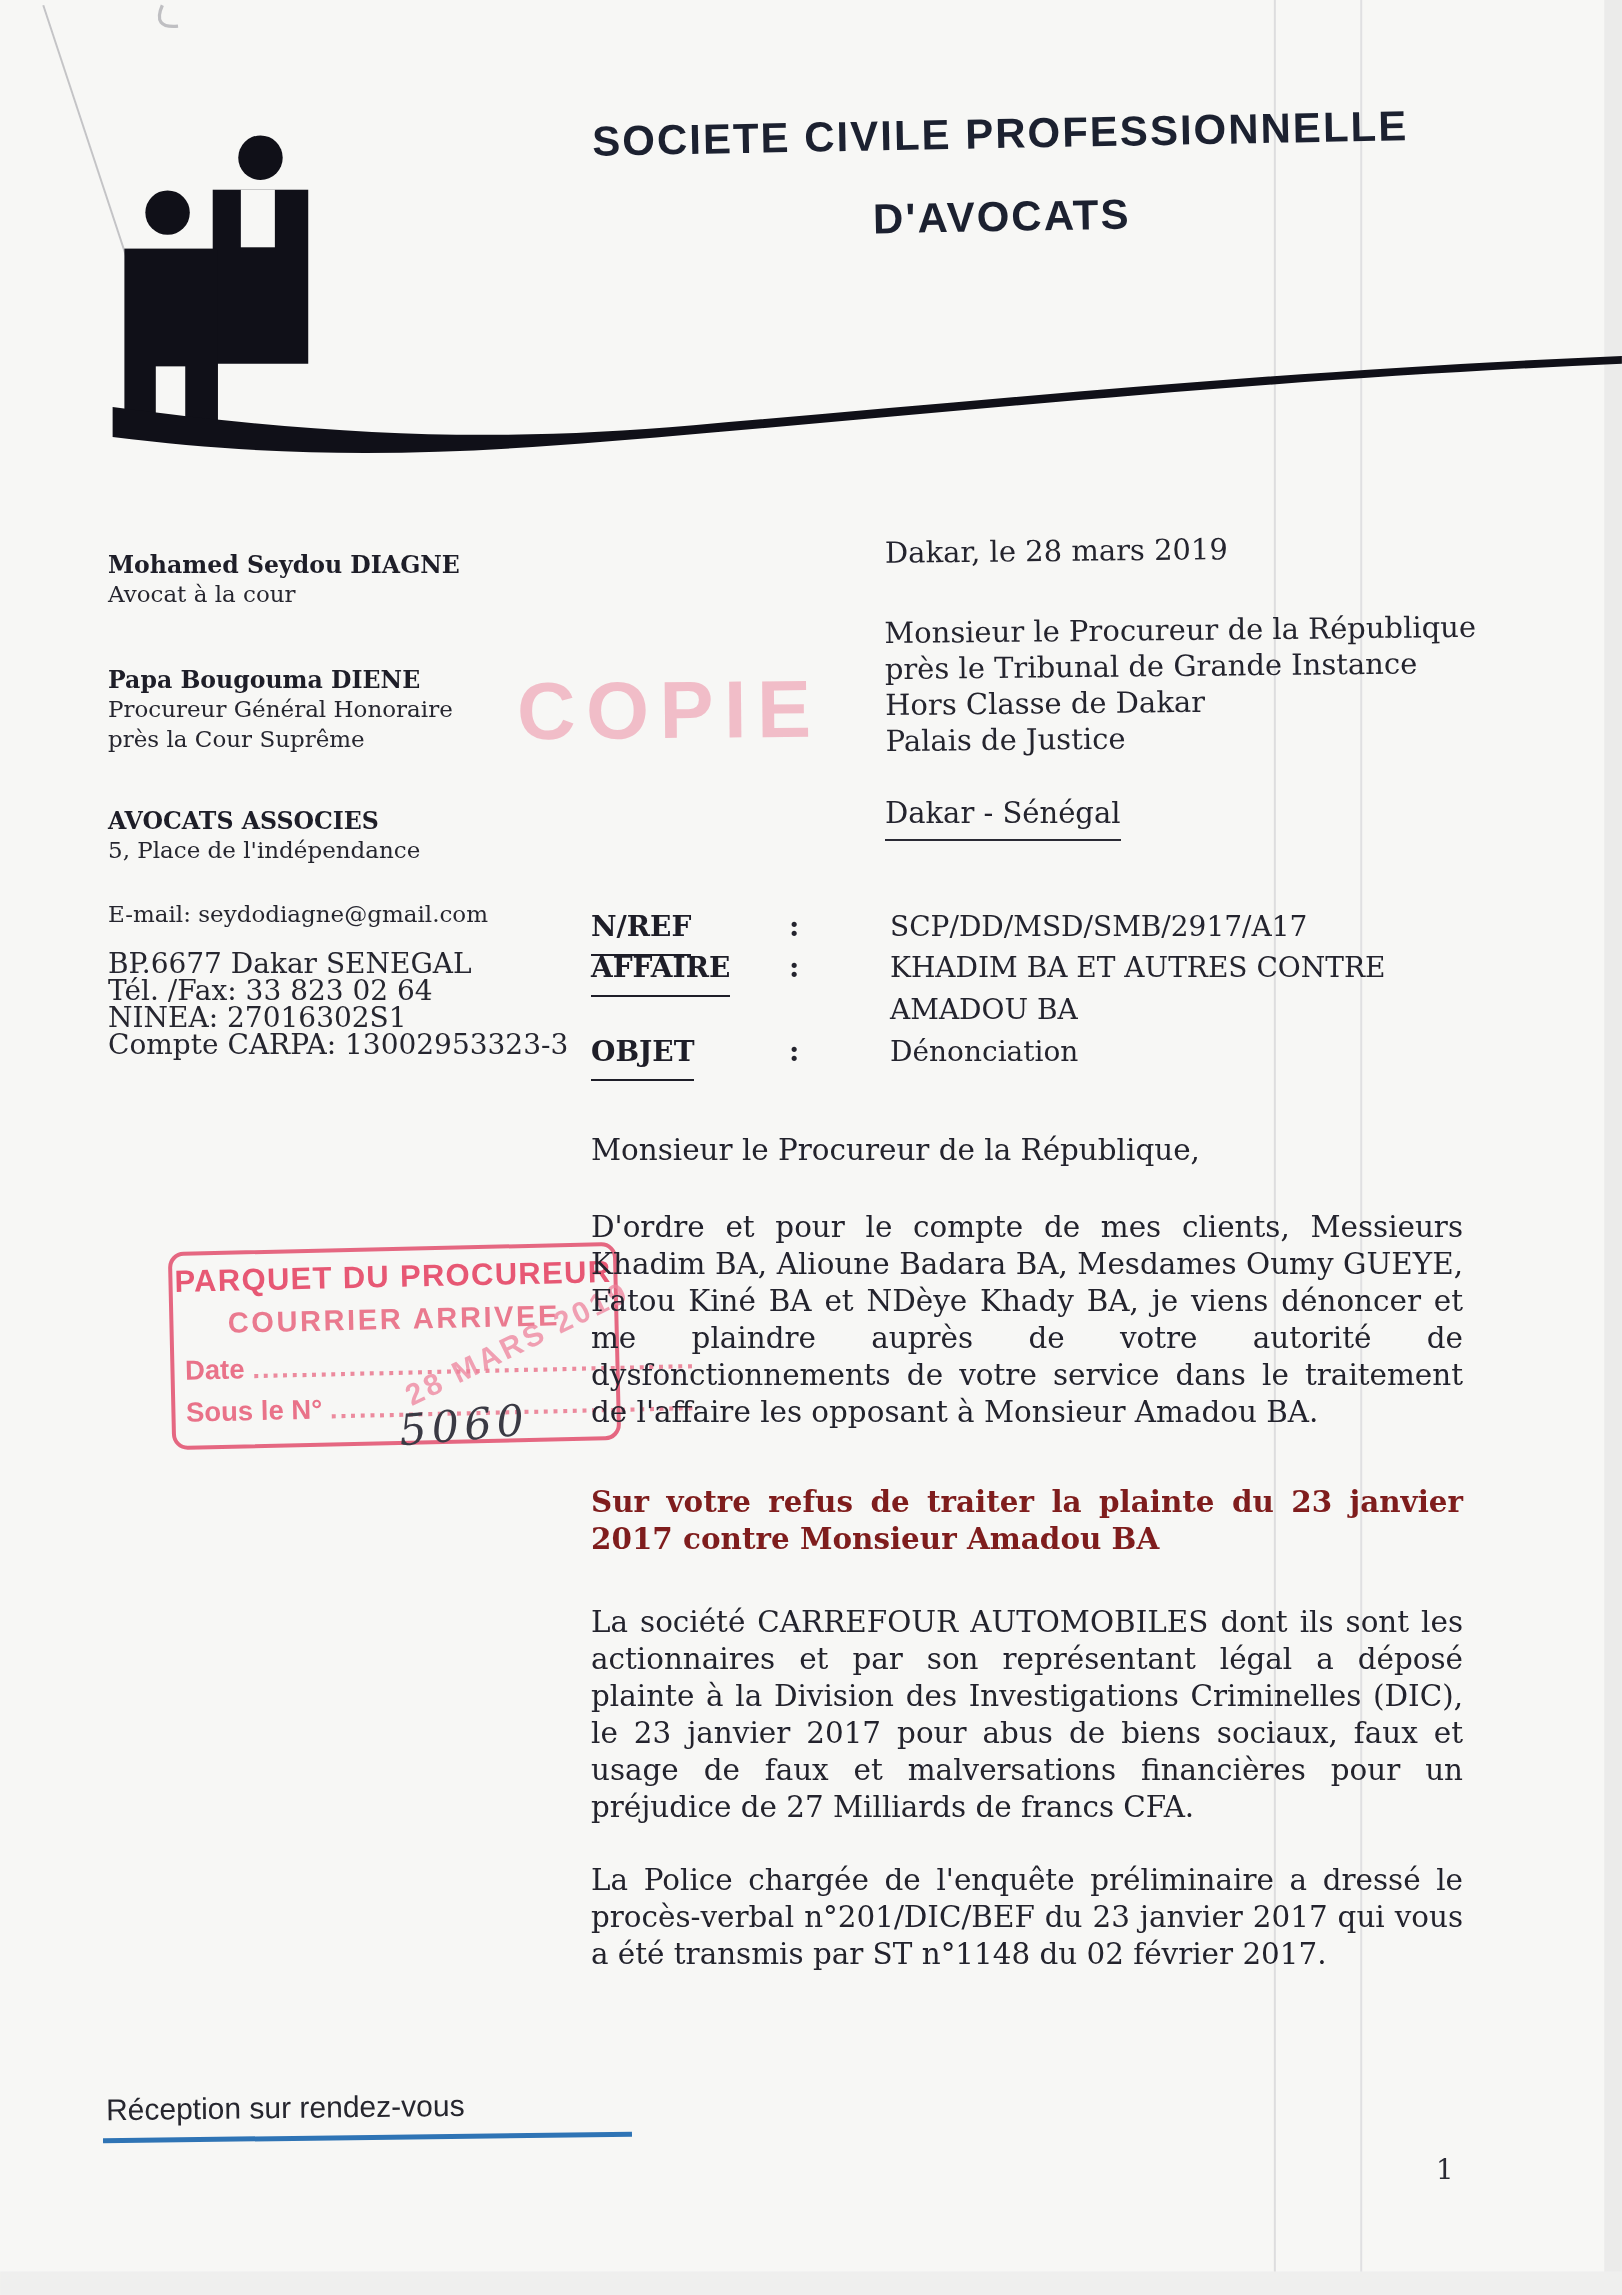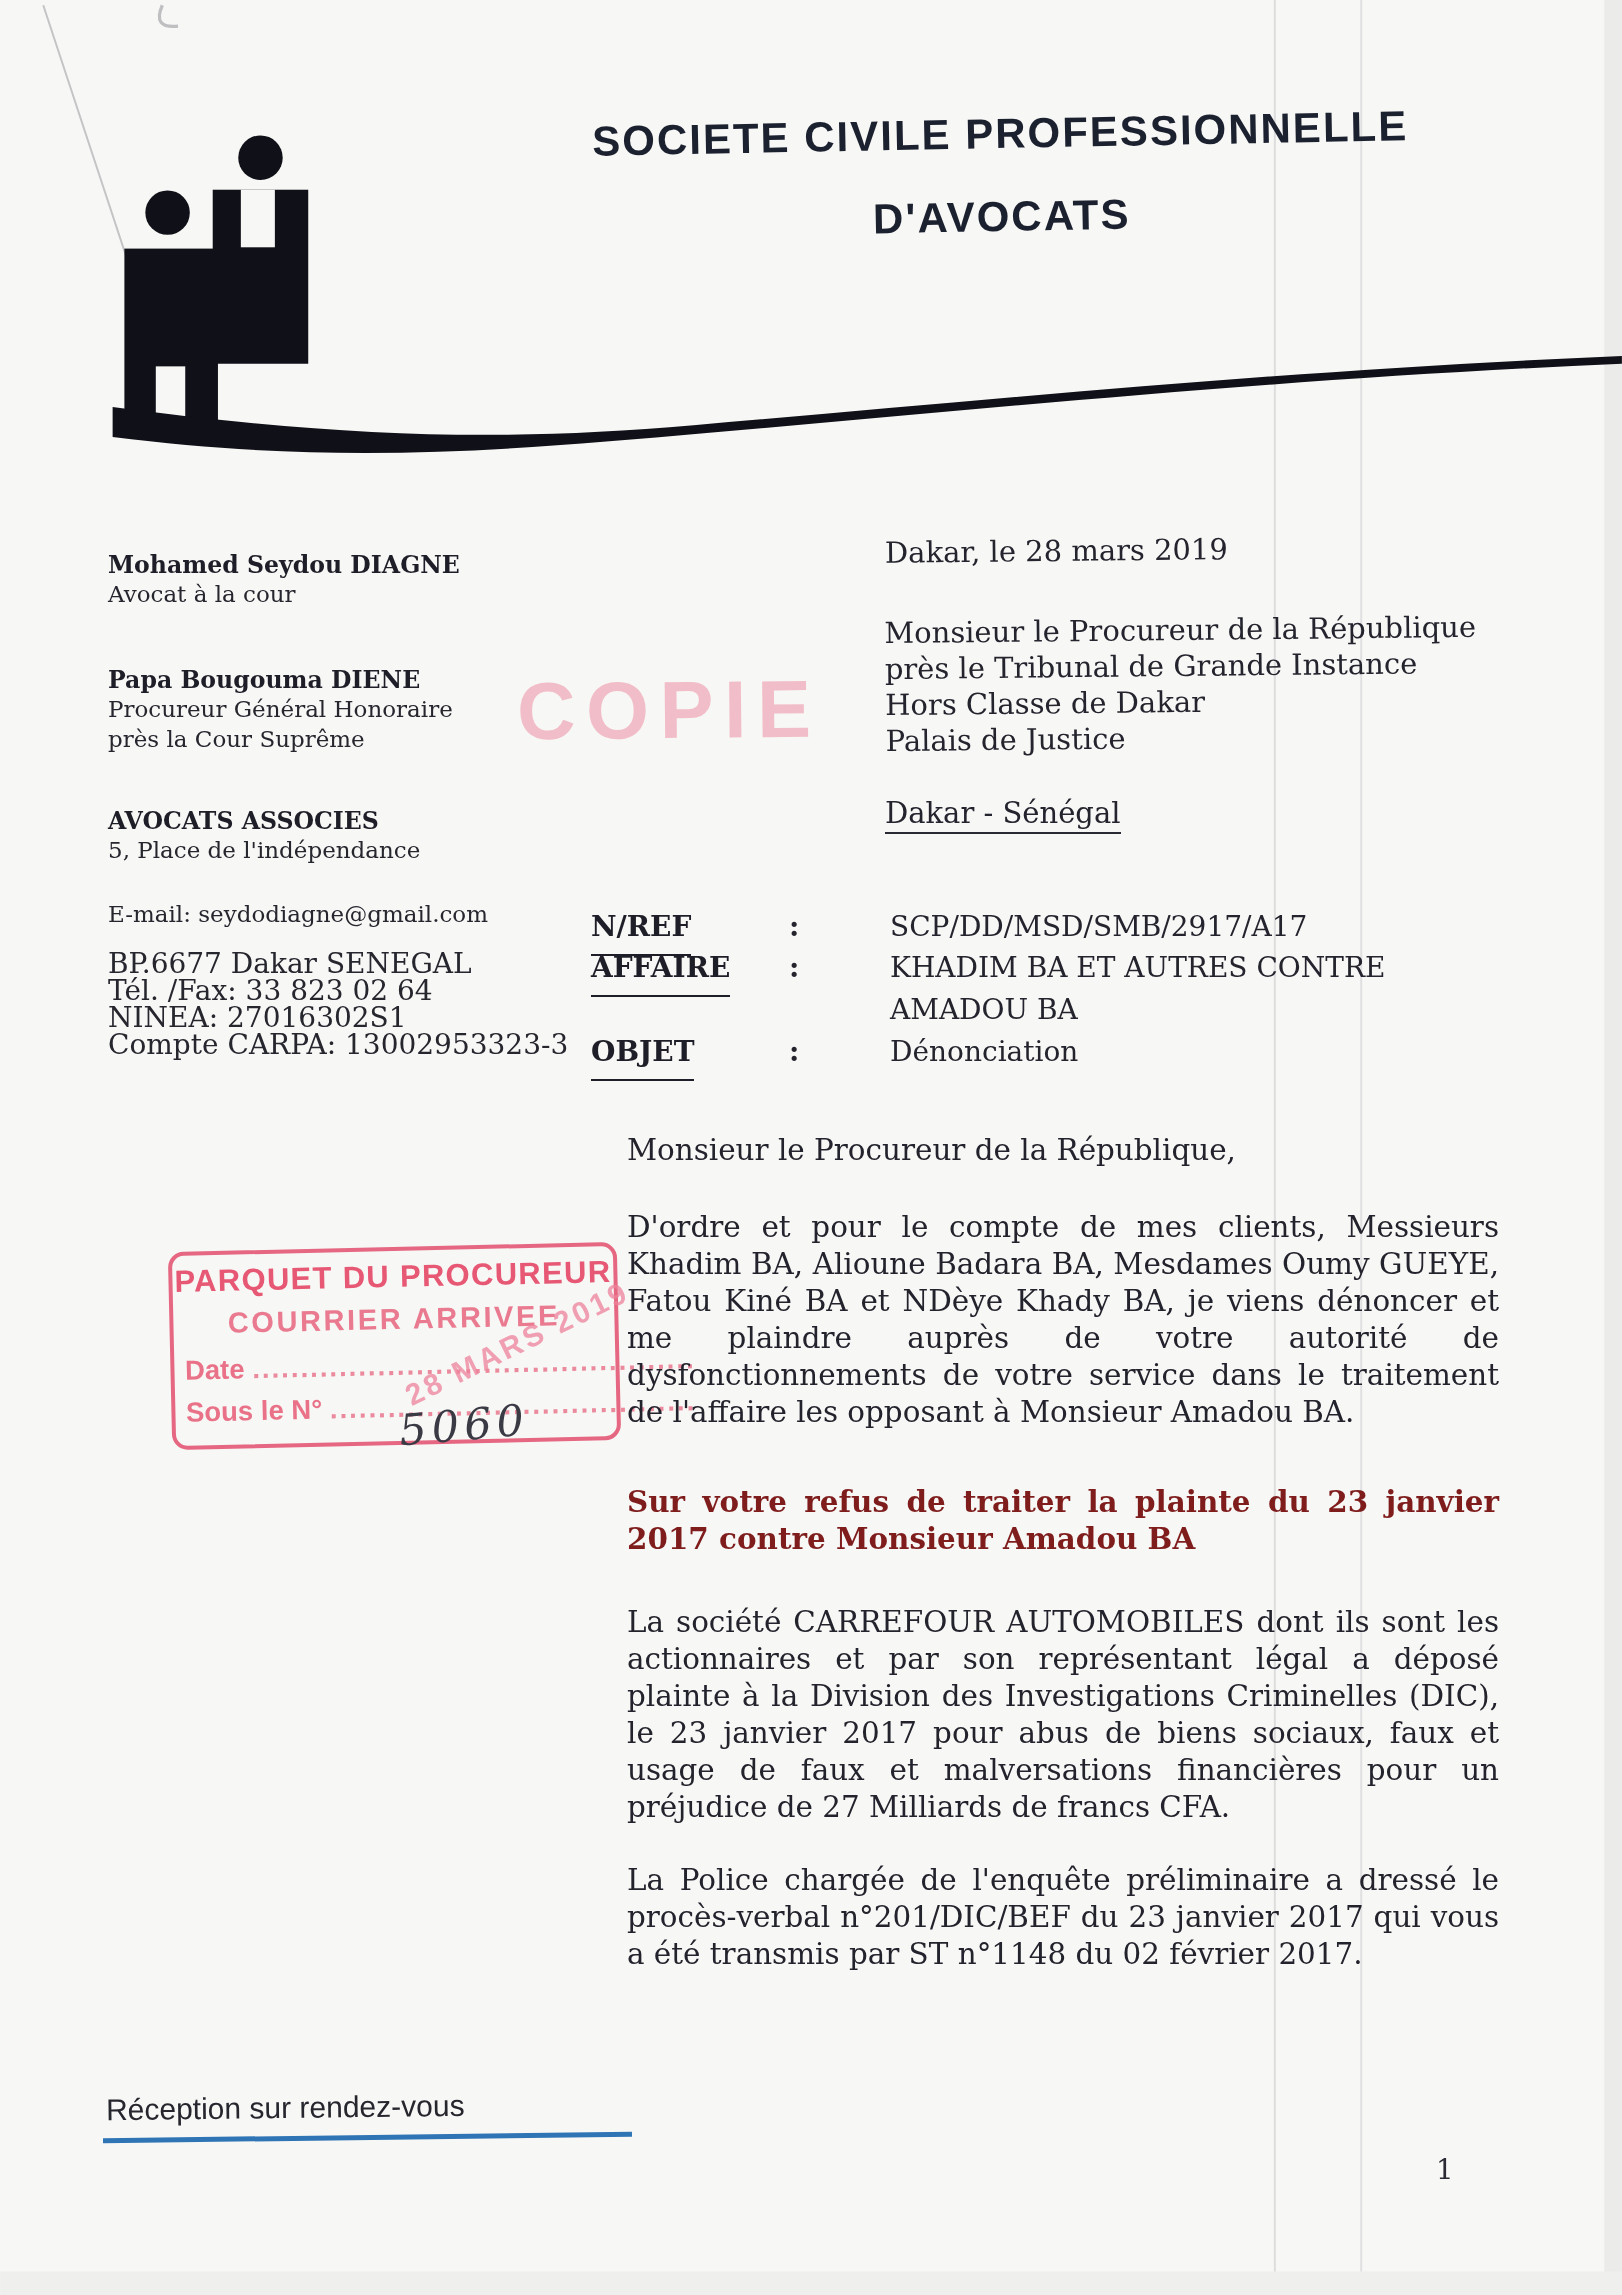--- a/index.html
+++ b/index.html
@@ -17,32 +17,32 @@
   
   .lc{left:108px;font-size:23px;line-height:29.4px;color:#26262f;}
   .lc .nm{font-weight:bold;font-size:23.6px;color:#1e1e28;}
   #lc1{top:551px;} #lc2{top:666px;} #lc3{top:807px;} #lc4{top:900px;}
   #lc5{top:950px;line-height:27px;font-size:28px;}
 
   
   .dateline{left:885px;top:534px;font-size:29px;transform:rotate(-0.6deg);}
   .recipient{left:885px;top:612px;font-size:29px;line-height:36px;transform:rotate(-0.6deg);}
   .city{left:885px;top:796px;font-size:29px;}
-  .u{border-bottom:2px solid #2a2a34;padding-bottom:2px;}
+  .u{border-bottom:2px solid #2a2a34;padding-bottom:9px;}
 
   
   .ref-label{left:591px;font-size:28px;font-weight:bold;color:#1e1e28;
              border-bottom:2.6px solid #1e1e28;padding-bottom:11px;}
   .ref-colon{left:789px;font-size:28px;font-weight:bold;}
   .ref-value{left:890px;font-size:28px;}
   .rt1{top:910px;} .rt2{top:951px;} .rt2b{top:993px;} .rt3{top:1035px;}
 
   
   .bodytxt{left:591px;width:872px;font-size:29.4px;line-height:37px;
-           text-align:justify;color:#23232d;margin-left:36px;}
+           text-align:justify;color:#23232d;}
   .salut{top:1132px;}
   .p1{top:1209px;}
   .h1{top:1483px;font-weight:bold;color:#7f1d1d;}
   .p2{top:1604px;}
   .p3{top:1862px;}
 
   
   .copie{left:517px;top:664px;font-family:"Liberation Sans",sans-serif;font-weight:800;
          font-size:81px;letter-spacing:10.5px;color:rgba(236,142,163,0.55);
          transform:rotate(-0.5deg);}

